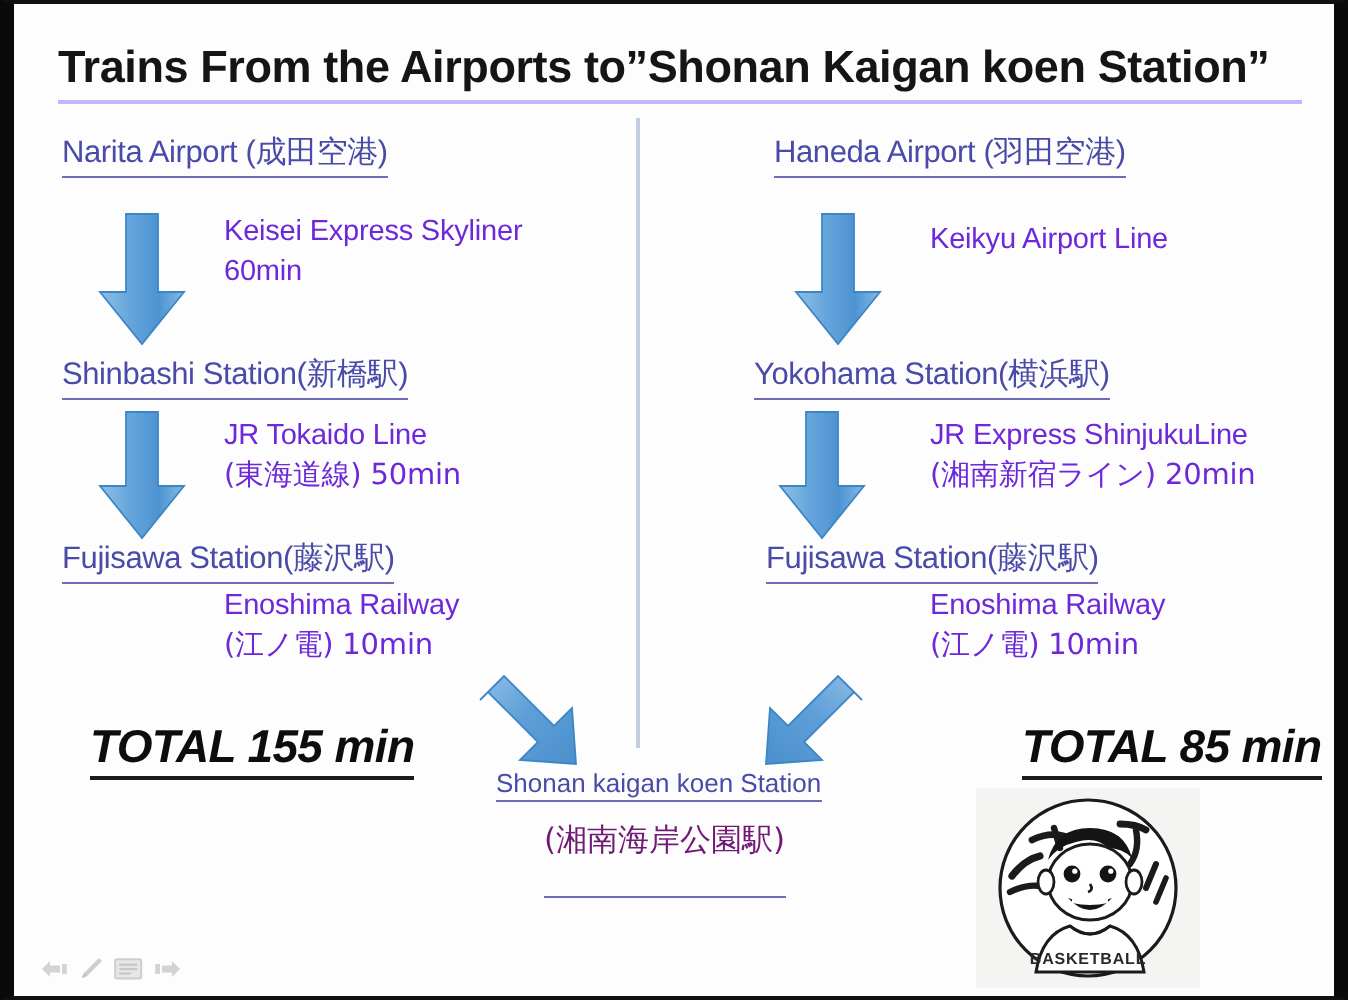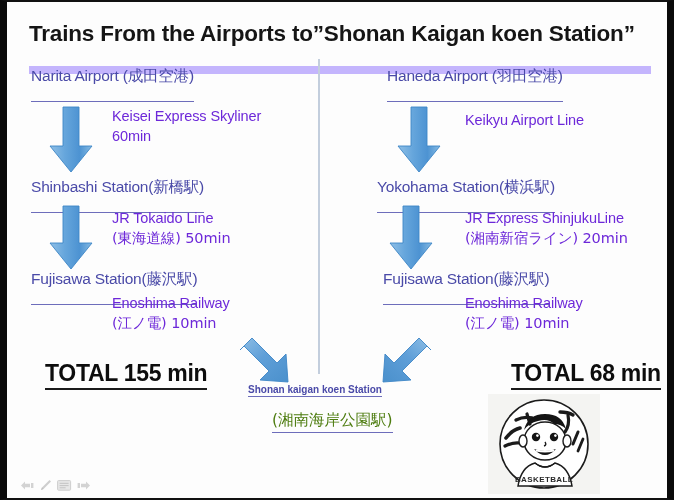--- a/index.html
+++ b/index.html
@@ -37,22 +37,22 @@
   .title {
     position: absolute;
     left: 22px;
     top: 19px;
     width: 622px;
     font-size: 22.5px;
     font-weight: 600;
     color: #151515;
     letter-spacing: -0.2px;
     white-space: nowrap;
-    border-bottom: 8px solid #c4b5fd;
-    padding-bottom: 19px;
+    border-bottom: 2px solid #c4b5fd;
+    padding-bottom: 3px;
     line-height: 1.15;
   }
 
   
   .divider {
     position: absolute;
     left: 311px;
     top: 57px;
     width: 2px;
     height: 315px;
@@ -60,21 +60,21 @@
   }
 
   
   .station {
     position: absolute;
     color: #4a4aa8;
     font-size: 15.5px;
     font-weight: 500;
     white-space: nowrap;
     border-bottom: 1px solid #6d6dbb;
-    padding-bottom: 14px;
+    padding-bottom: 1px;
     letter-spacing: -0.2px;
   }
 
   
   .linetext {
     position: absolute;
     color: #6d28d9;
     font-size: 14.5px;
     line-height: 1.40;
     white-space: nowrap;
@@ -85,40 +85,41 @@
   
   .total {
     position: absolute;
     color: #0d0d0d;
     font-size: 23px;
     font-weight: bold;
     white-space: nowrap;
     border-bottom: 2px solid #1a1a1a;
     padding-bottom: 1px;
     letter-spacing: -0.3px;
+    font-style: italic;
   }
 
   
   .dest-en {
     position: absolute;
     color: #4a4aa8;
-    font-size: 10px;
-    font-weight: 700;
+    font-size: 13px;
+    font-weight: 400;
     white-space: nowrap;
     border-bottom: 1px solid #6d6dbb;
     padding-bottom: 1px;
   }
   .dest-jp {
     position: absolute;
-    color: #4d7c0f;
+    color: #701a75;
     font-size: 15.5px;
     font-weight: 500;
     white-space: nowrap;
     border-bottom: 1px solid #6d6dbb;
-    padding-bottom: 1px;
+    padding-bottom: 17px;
     font-family: "DejaVu Sans", sans-serif;
   }
 
   
   .arrow { position: absolute; }
 
   
   .logo {
     position: absolute;
     left: 481px;
@@ -254,21 +255,21 @@
       <div class="jp">(湘南新宿ライン) 20min</div>
     </div>
 
     <div class="station" style="left:376px; top:267px;">Fujisawa Station(藤沢駅)</div>
 
     <div class="linetext" style="left:458px; top:291px;">
       <div>Enoshima Railway</div>
       <div class="jp">(江ノ電) 10min</div>
     </div>
 
-    <div class="total" style="left:504px; top:358px;">TOTAL 68 min</div>
+    <div class="total" style="left:504px; top:358px;">TOTAL 85 min</div>
 
     <div class="arrow" style="left:373px; top:329px;">
       <svg width="62" height="56" viewBox="0 0 62 56">
         <defs>
           <linearGradient id="gdDR" x1="1" y1="0" x2="0" y2="1">
             <stop offset="0%" stop-color="#8fbfe6"></stop>
             <stop offset="45%" stop-color="#5f9fd8"></stop>
             <stop offset="100%" stop-color="#4a90cc"></stop>
           </linearGradient>
         </defs>

